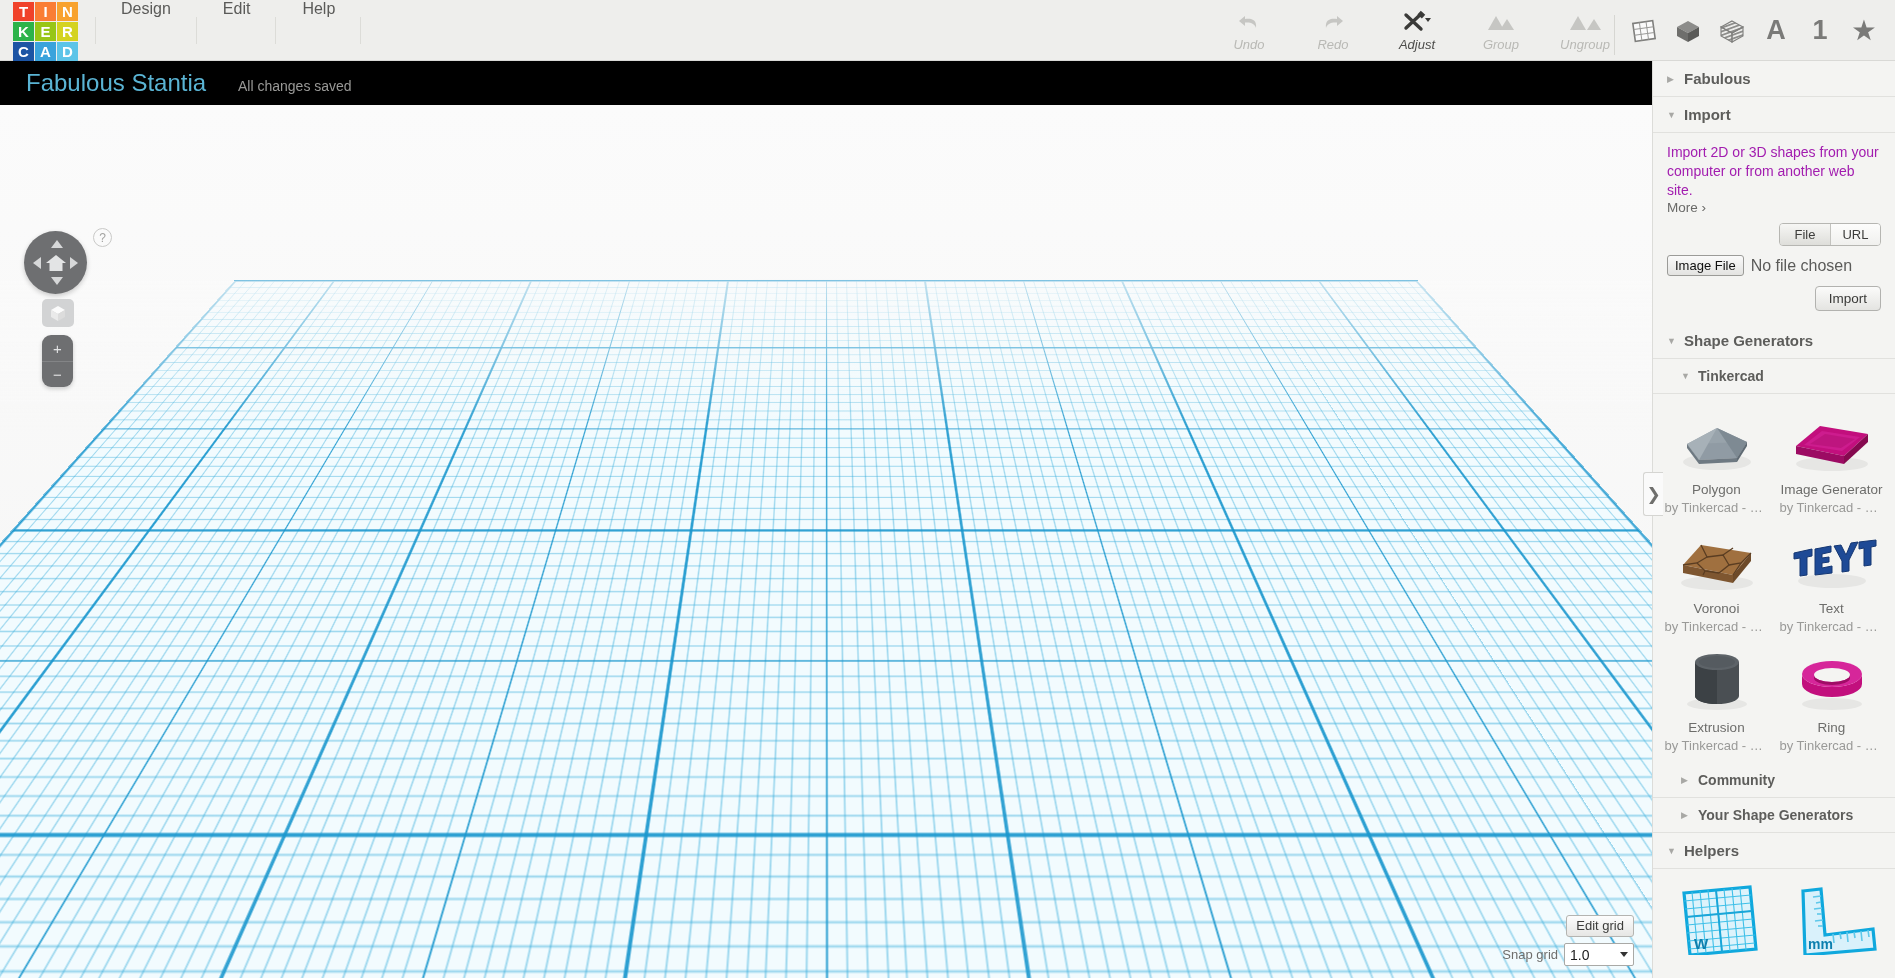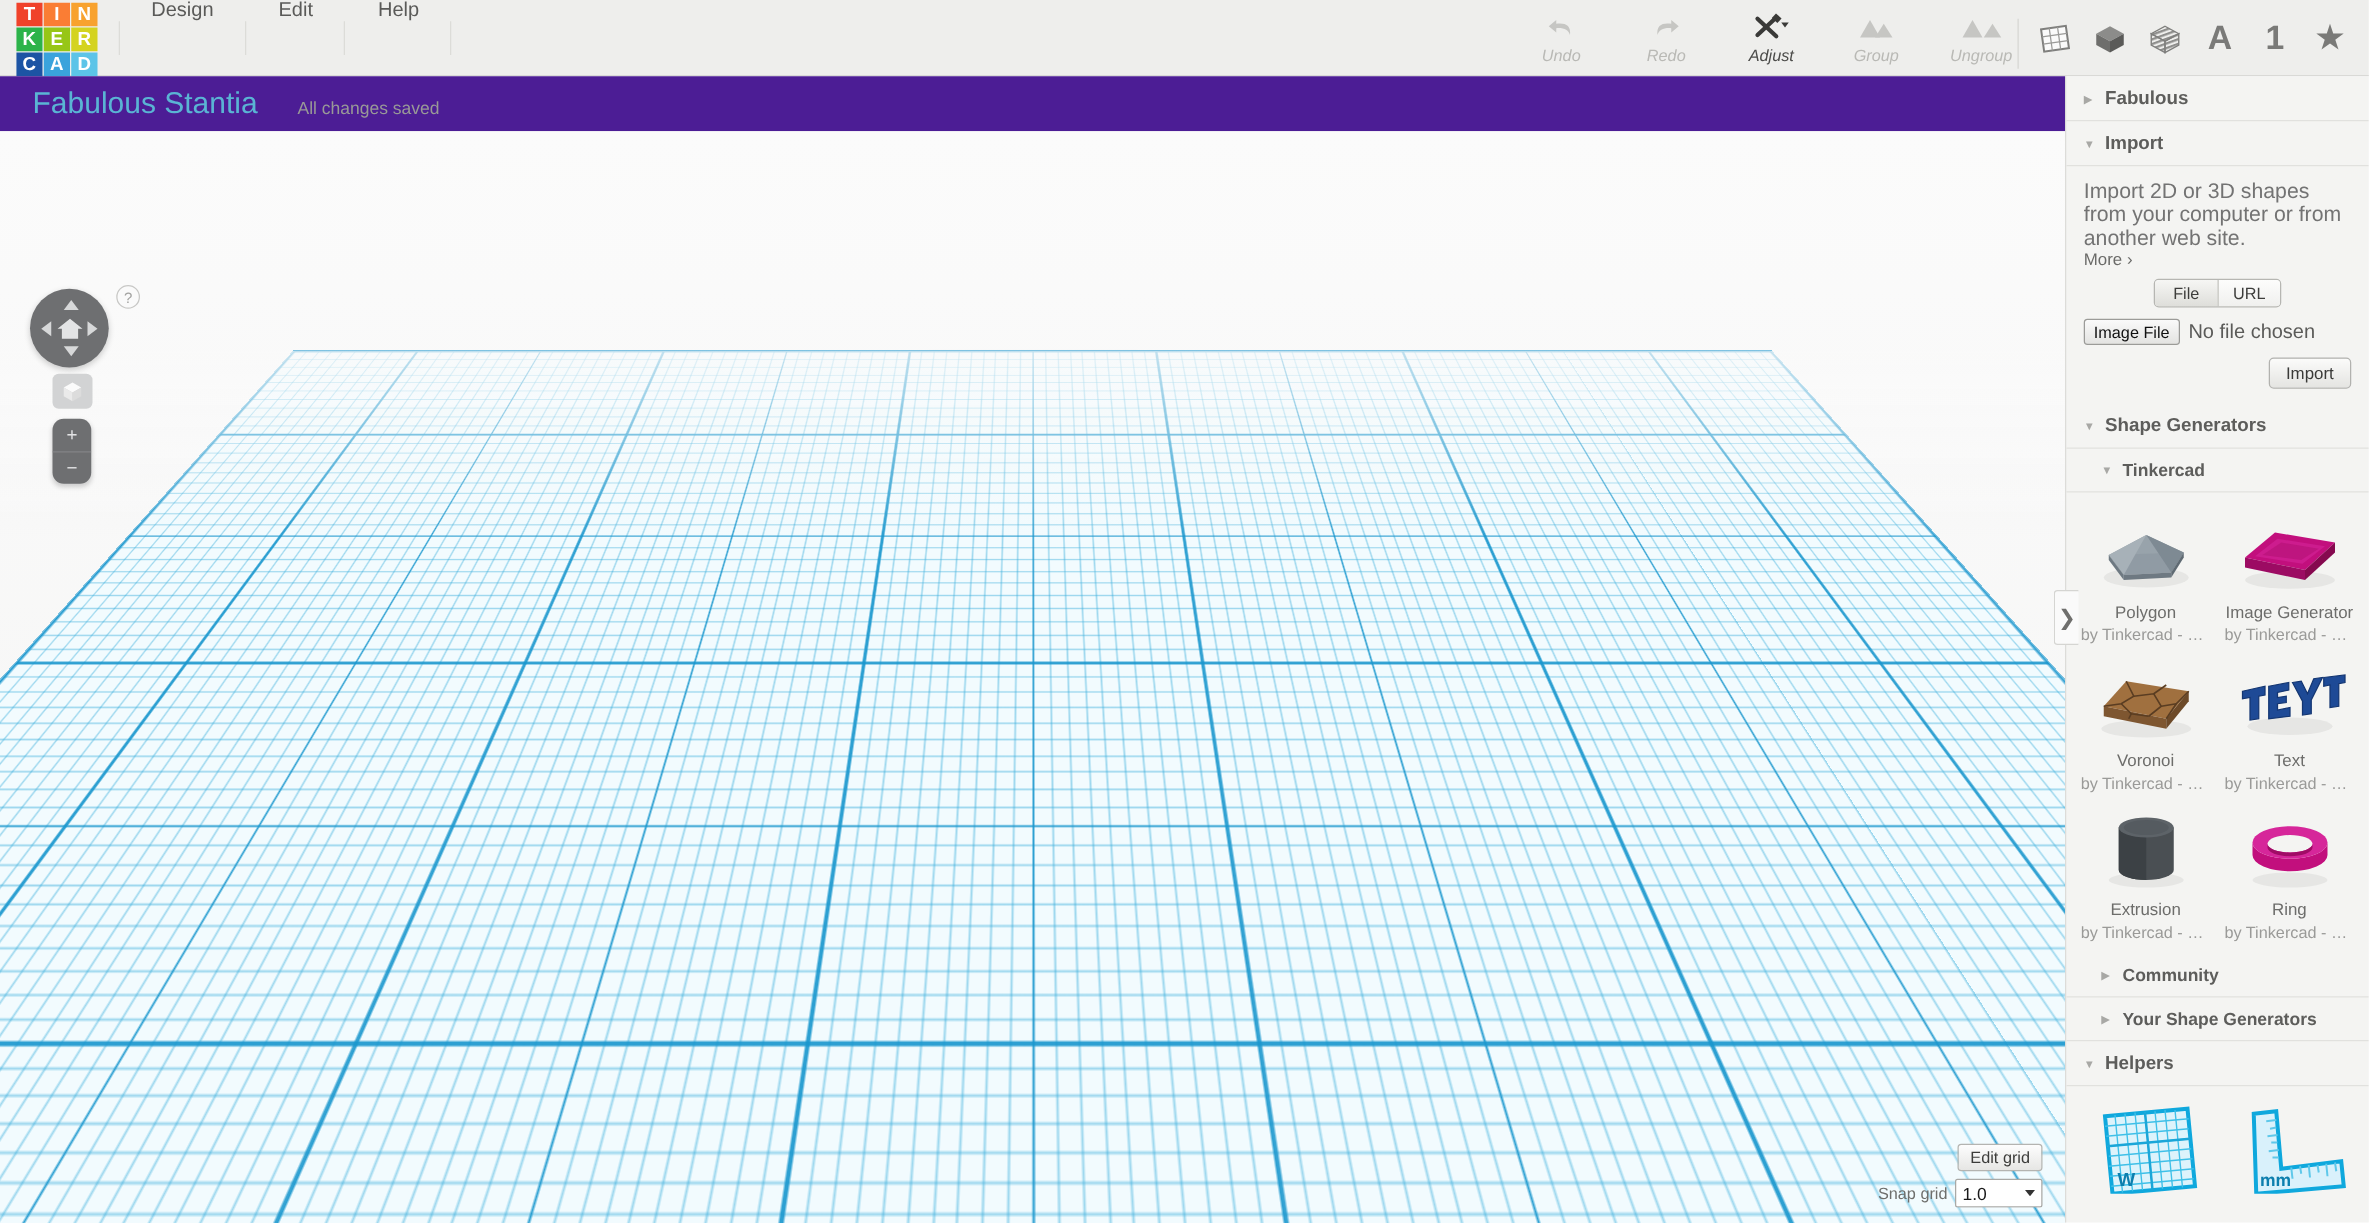--- a/index.html
+++ b/index.html
@@ -77,21 +77,21 @@
     width: 42px; height: 44px;
     display: flex; align-items: center; justify-content: center;
     cursor: pointer; color: #7f7f7d;
   }
   .view-icon-text { font-size: 27px; font-weight: bold; color: #7a7a78; line-height: 1; }
 
   
   .projbar {
     position: absolute; left: 0; top: 61px;
     width: 1652px; height: 44px;
-    background: #4c1d95;
+    background: #000000;
   }
   .proj-title {
     position: absolute; left: 26px; top: 8px;
     font-size: 24px; color: #5ab4d4; font-weight: 400;
     cursor: pointer;
   }
   .proj-status {
     position: absolute; left: 238px; top: 17px;
     font-size: 14px; color: #999997;
   }
@@ -236,23 +236,23 @@
     padding: 9px 12px 9px 14px;
     border-bottom: 1px solid #e1e1de;
     cursor: pointer;
   }
   .sec-header .tri { font-size: 9px; color: #a8a8a5; width: 10px; }
   .sec-header .txt { font-size: 15px; font-weight: bold; color: #5d5d5b; }
   .sec-header.sub { padding-left: 28px; border-bottom: 1px solid #e1e1de; }
   .sec-header.sub .txt { font-size: 14px; }
 
   .import-body { padding: 10px 14px 12px 14px; }
-  .import-desc { font-size: 17px; color: #737373; line-height: 19px; }
+  .import-desc { font-size: 14px; color: #a21caf; line-height: 19px; }
   .more-link { font-size: 13.5px; color: #6a6a68; cursor: pointer; }
-  .seg-wrap { display: flex; justify-content: center; margin-top: 8px; }
+  .seg-wrap { display: flex; justify-content: flex-end; margin-top: 8px; }
   .seg {
     display: flex; border: 1px solid #b6b6b2; border-radius: 4px; overflow: hidden;
   }
   .seg-btn {
     width: 50px; text-align: center; font-size: 13px; padding: 3px 0;
     color: #3d3d3b; cursor: pointer;
     background: linear-gradient(180deg,#f6f6f4 0%,#dededa 100%);
   }
   .seg-btn.off { background: linear-gradient(180deg,#fdfdfc 0%,#f0f0ee 100%); border-left: 1px solid #c3c3bf; }
   .file-row { display: flex; align-items: center; gap: 7px; margin-top: 9px; }

